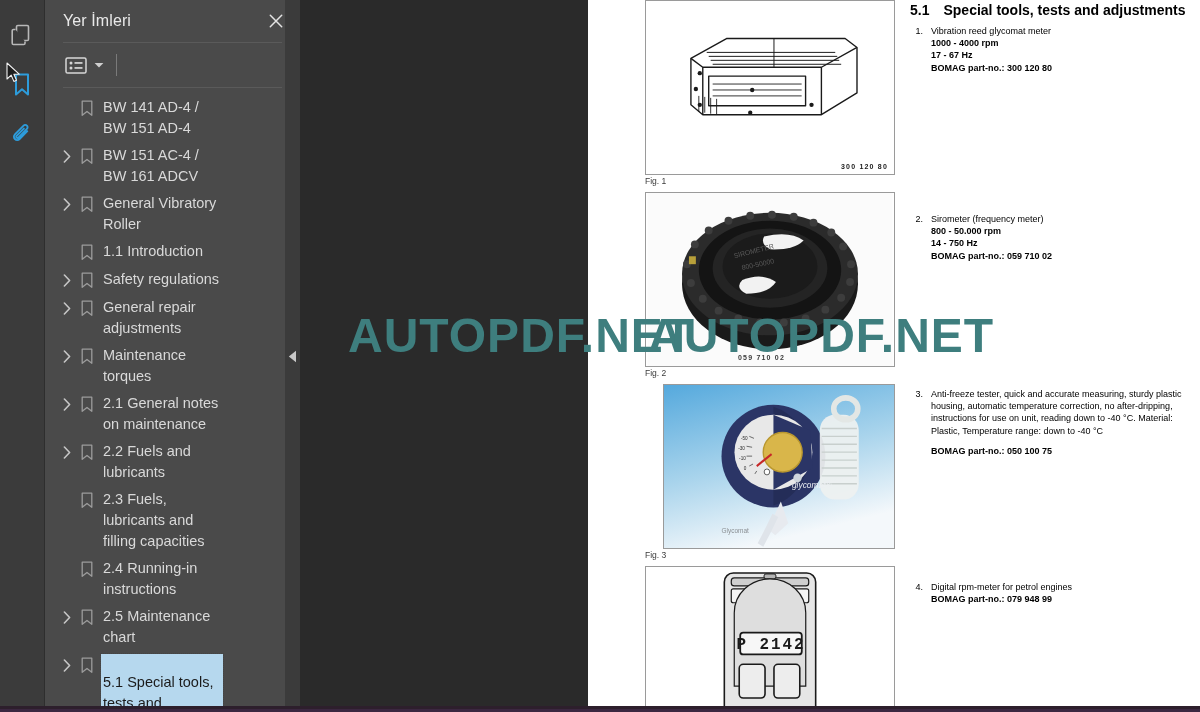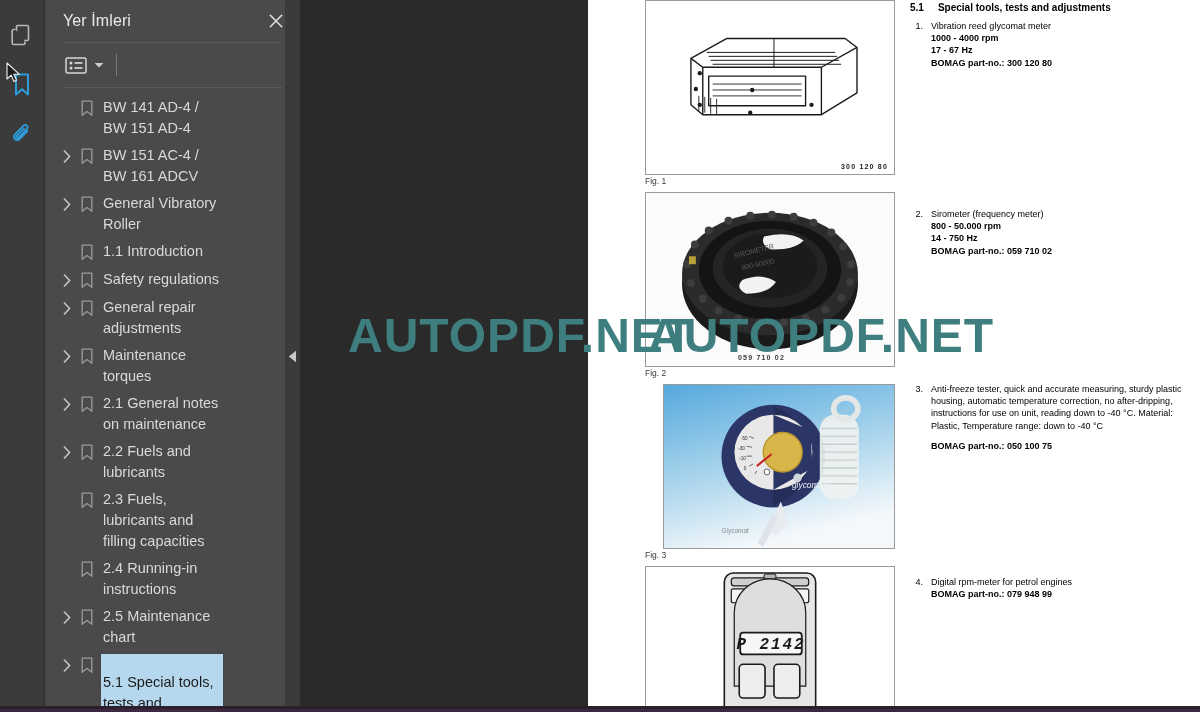--- a/index.html
+++ b/index.html
@@ -166,21 +166,21 @@
     font-family: "Liberation Sans", sans-serif;
   }
 
   
   .txt-col {
     position: absolute; left: 322px; top: 0; width: 278px;
     color: #000;
   }
   .sec-head {
     display: flex; gap: 14px;
-    font-size: 10px; font-weight: bold; color: #000;
+    font-size: 14px; font-weight: bold; color: #000;
     margin-bottom: 7px; margin-top: 2px;
   }
   .item { display: flex; gap: 8px; }
   .item-num { font-size: 9px; width: 13px; min-width: 13px; text-align: right; padding-top: 1px; }
   .item-body { font-size: 9px; line-height: 12.2px; }
   .item-body .lead { font-weight: normal; }
   .item-body .bold { font-weight: bold; }
   .item-body p { margin: 0; }
   .gap-8 { height: 8px; }
 
@@ -579,21 +579,21 @@
                   <text x="138" y="104">glycomat®</text>
                 </g>
                 <circle cx="144" cy="94" r="4.5" fill="#cfd6dc"></circle>
                 <text x="62" y="150" fill="#8b8f93" font-size="7" font-family="Liberation Sans, sans-serif">Glycomat</text>
               </svg>
             </div>
             <div class="fig-cap">Fig. 3</div>
           </div>
 
           <div class="fig-wrap">
-            <div class="fig-box" style="height:140px;border-bottom:none;font-style:italic;">
+            <div class="fig-box" style="height:140px;border-bottom:none;">
               <svg width="100%" height="100%" viewBox="0 0 248 140" preserveAspectRatio="xMidYMin meet">
                 <rect width="248" height="140" fill="#fff"></rect>
                 <g fill="#e6e6e6" stroke="#1a1a1a" stroke-width="1.6" stroke-linejoin="round">
                   <rect x="78" y="6" width="92" height="180" rx="9"></rect>
                 </g>
                 <rect x="85" y="11" width="78" height="8" rx="3" fill="#cfcfcf" stroke="#1a1a1a" stroke-width="1.2"></rect>
                 <rect x="118" y="7" width="12" height="5" rx="2" fill="#b5b5b5" stroke="#1a1a1a" stroke-width="1"></rect>
                 <rect x="85" y="22" width="78" height="14" rx="2" fill="#f4f4f4" stroke="#1a1a1a" stroke-width="1.2"></rect>
                 <text x="150" y="33" font-size="7" font-weight="bold" fill="#1a1a1a" font-family="Liberation Sans, sans-serif" text-anchor="end">ROT B</text>
                 <path d="M88 46 a36 34 0 0 1 72 0 L160 120 L88 120 Z" fill="#dedede" stroke="#1a1a1a" stroke-width="1.2"></path>

